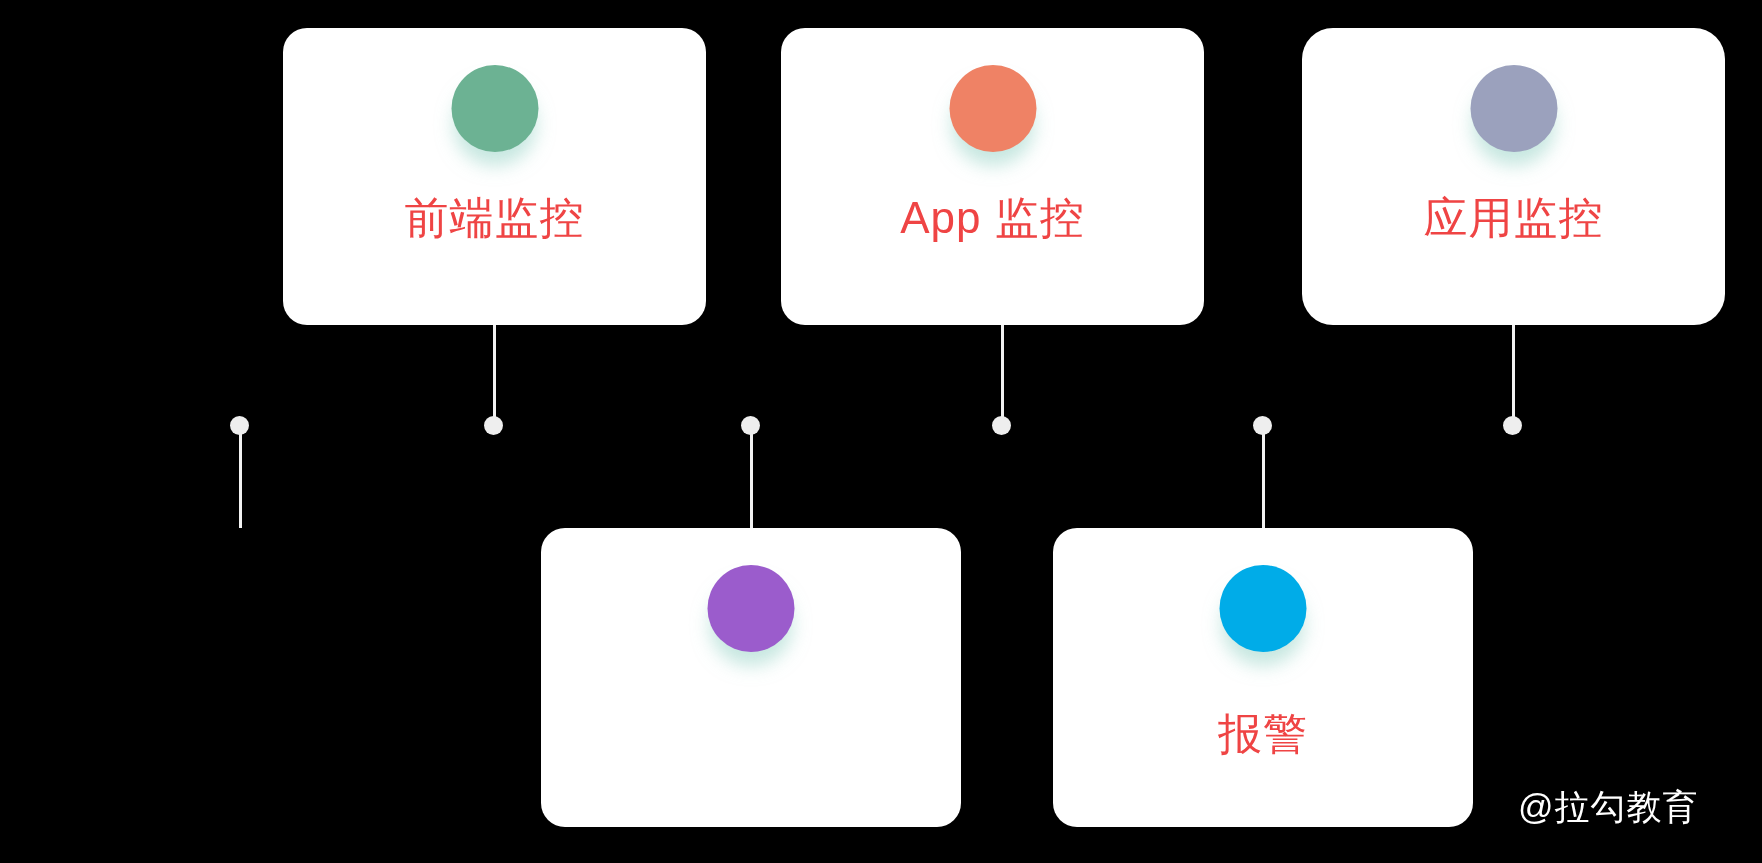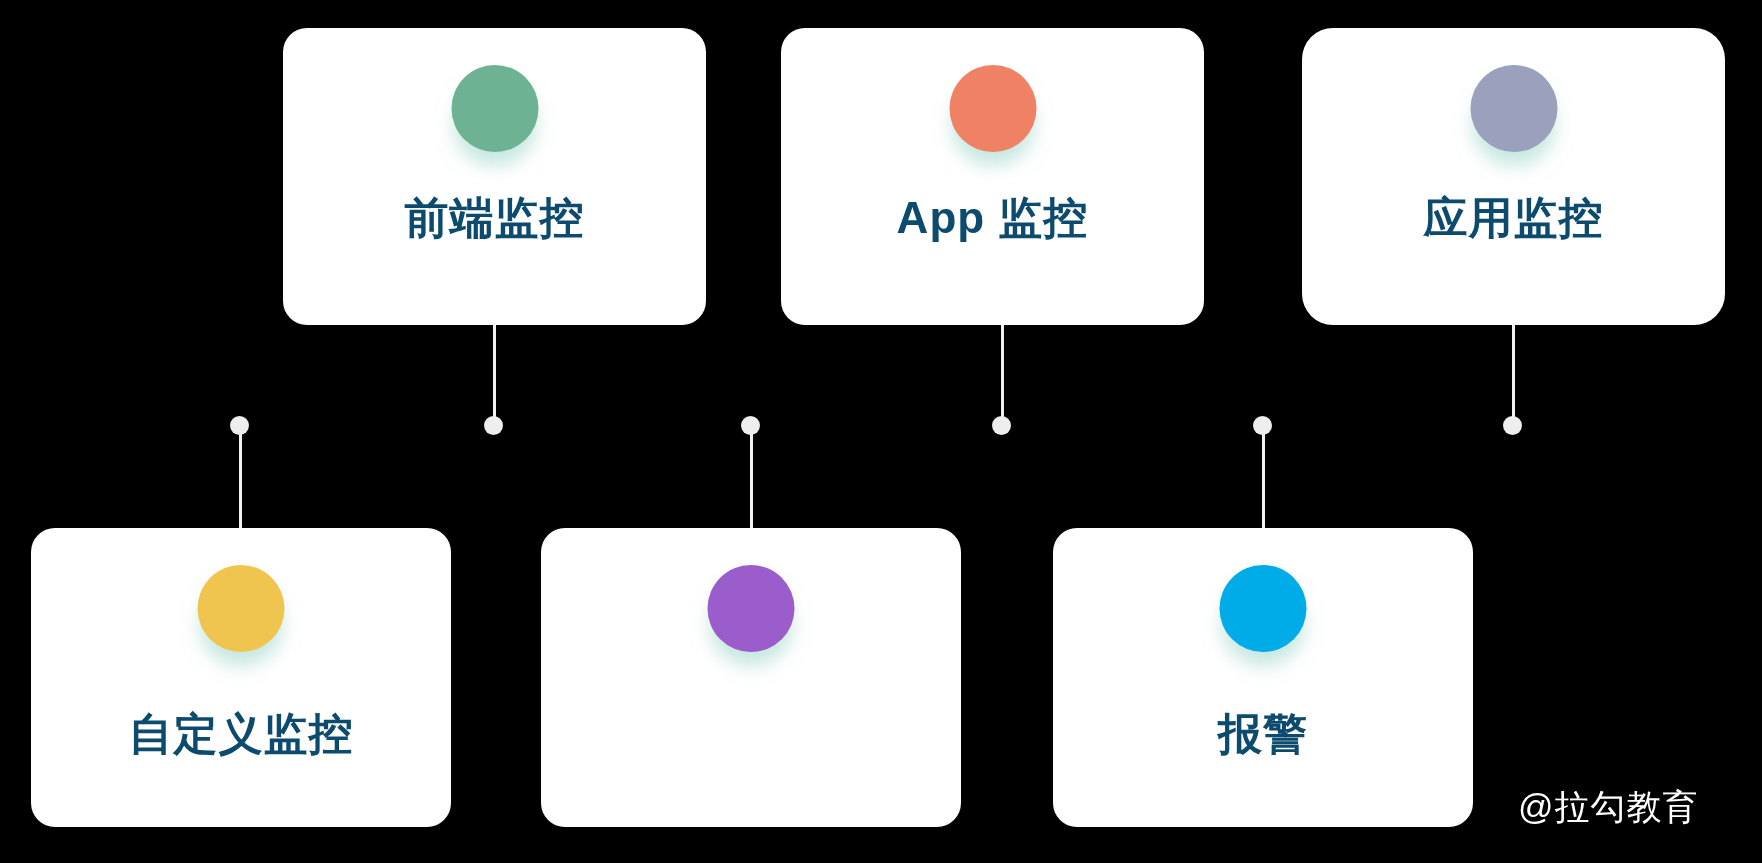--- a/index.html
+++ b/index.html
@@ -43,22 +43,22 @@
     border-radius: 50%;
     box-shadow: 0 16px 18px -2px rgba(152, 211, 198, 0.55);
   }
   .label {
     position: absolute;
     left: 0;
     width: 100%;
     text-align: center;
     font-size: 44px;
     line-height: 47px;
-    font-weight: 700;
-    color: #0c4a6e;
+    font-weight: 400;
+    color: #ef4444;
     letter-spacing: 1px;
     white-space: nowrap;
   }
   .row-top .label    { top: 166px; }
   .row-bottom .label { top: 182px; }
 
   
   .line {
     position: absolute;
     width: 3px;
@@ -111,24 +111,20 @@
   <div class="card row-top card-2">
     <div class="circle" style="background-color: rgb(239, 130, 101);"></div>
     <div class="label">App 监控</div>
   </div>
 
   <div class="card row-top card-3">
     <div class="circle" style="background-color: rgb(155, 161, 189);"></div>
     <div class="label">应用监控</div>
   </div>
 
-  <div class="card row-bottom card-4">
-    <div class="circle" style="background-color: rgb(240, 197, 79);"></div>
-    <div class="label">自定义监控</div>
-  </div>
 
   <div class="card row-bottom card-5">
     <div class="circle" style="background-color: rgb(155, 92, 204);"></div>
   </div>
 
   <div class="card row-bottom card-6">
     <div class="circle" style="background-color: rgb(0, 172, 232);"></div>
     <div class="label">报警</div>
   </div>
 

